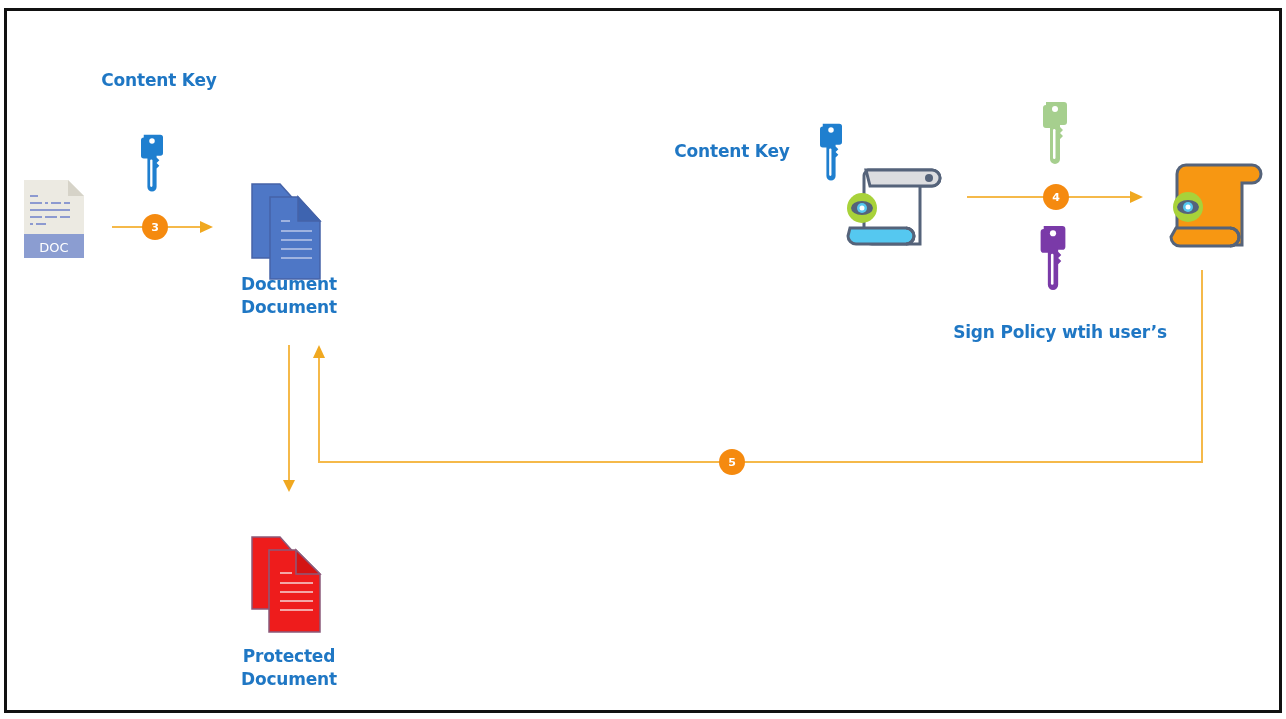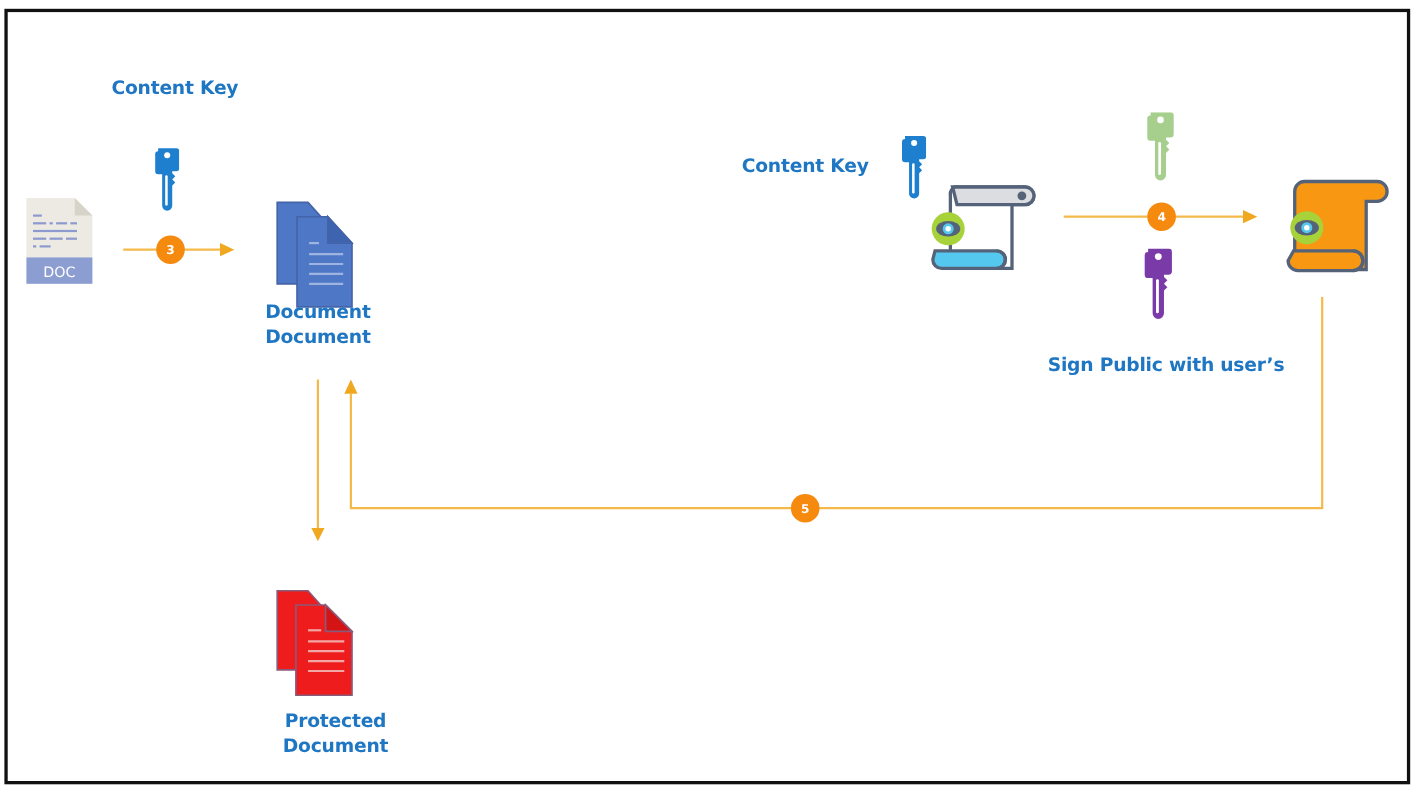--- a/index.html
+++ b/index.html
@@ -144,25 +144,25 @@
   </g>
 </svg>
 
 <div class="label" style="left:88px; top:69px; width:142px;">Content Key</div>
 
 <div class="label" style="left:224px; top:273px; width:130px;">
   <div>Document</div>
   <div>Document</div>
 </div>
 
-<div class="label" style="left:240px; top:645px; width:130px;">
+<div class="label" style="left:224px; top:645px; width:130px;">
   <div>Protected</div>
   <div>Document</div>
 </div>
 
 <div class="label" style="left:660px; top:140px; width:144px;">Content Key</div>
 
 <div class="label" style="left:920px; top:23px; width:280px;">
 </div>
 
 <div class="label" style="left:920px; top:321px; width:280px;">
-  <div>Sign Public with user’s</div>
+  <div>Sign Policy wtih user’s</div>
 </div>
 
 </body></html>

